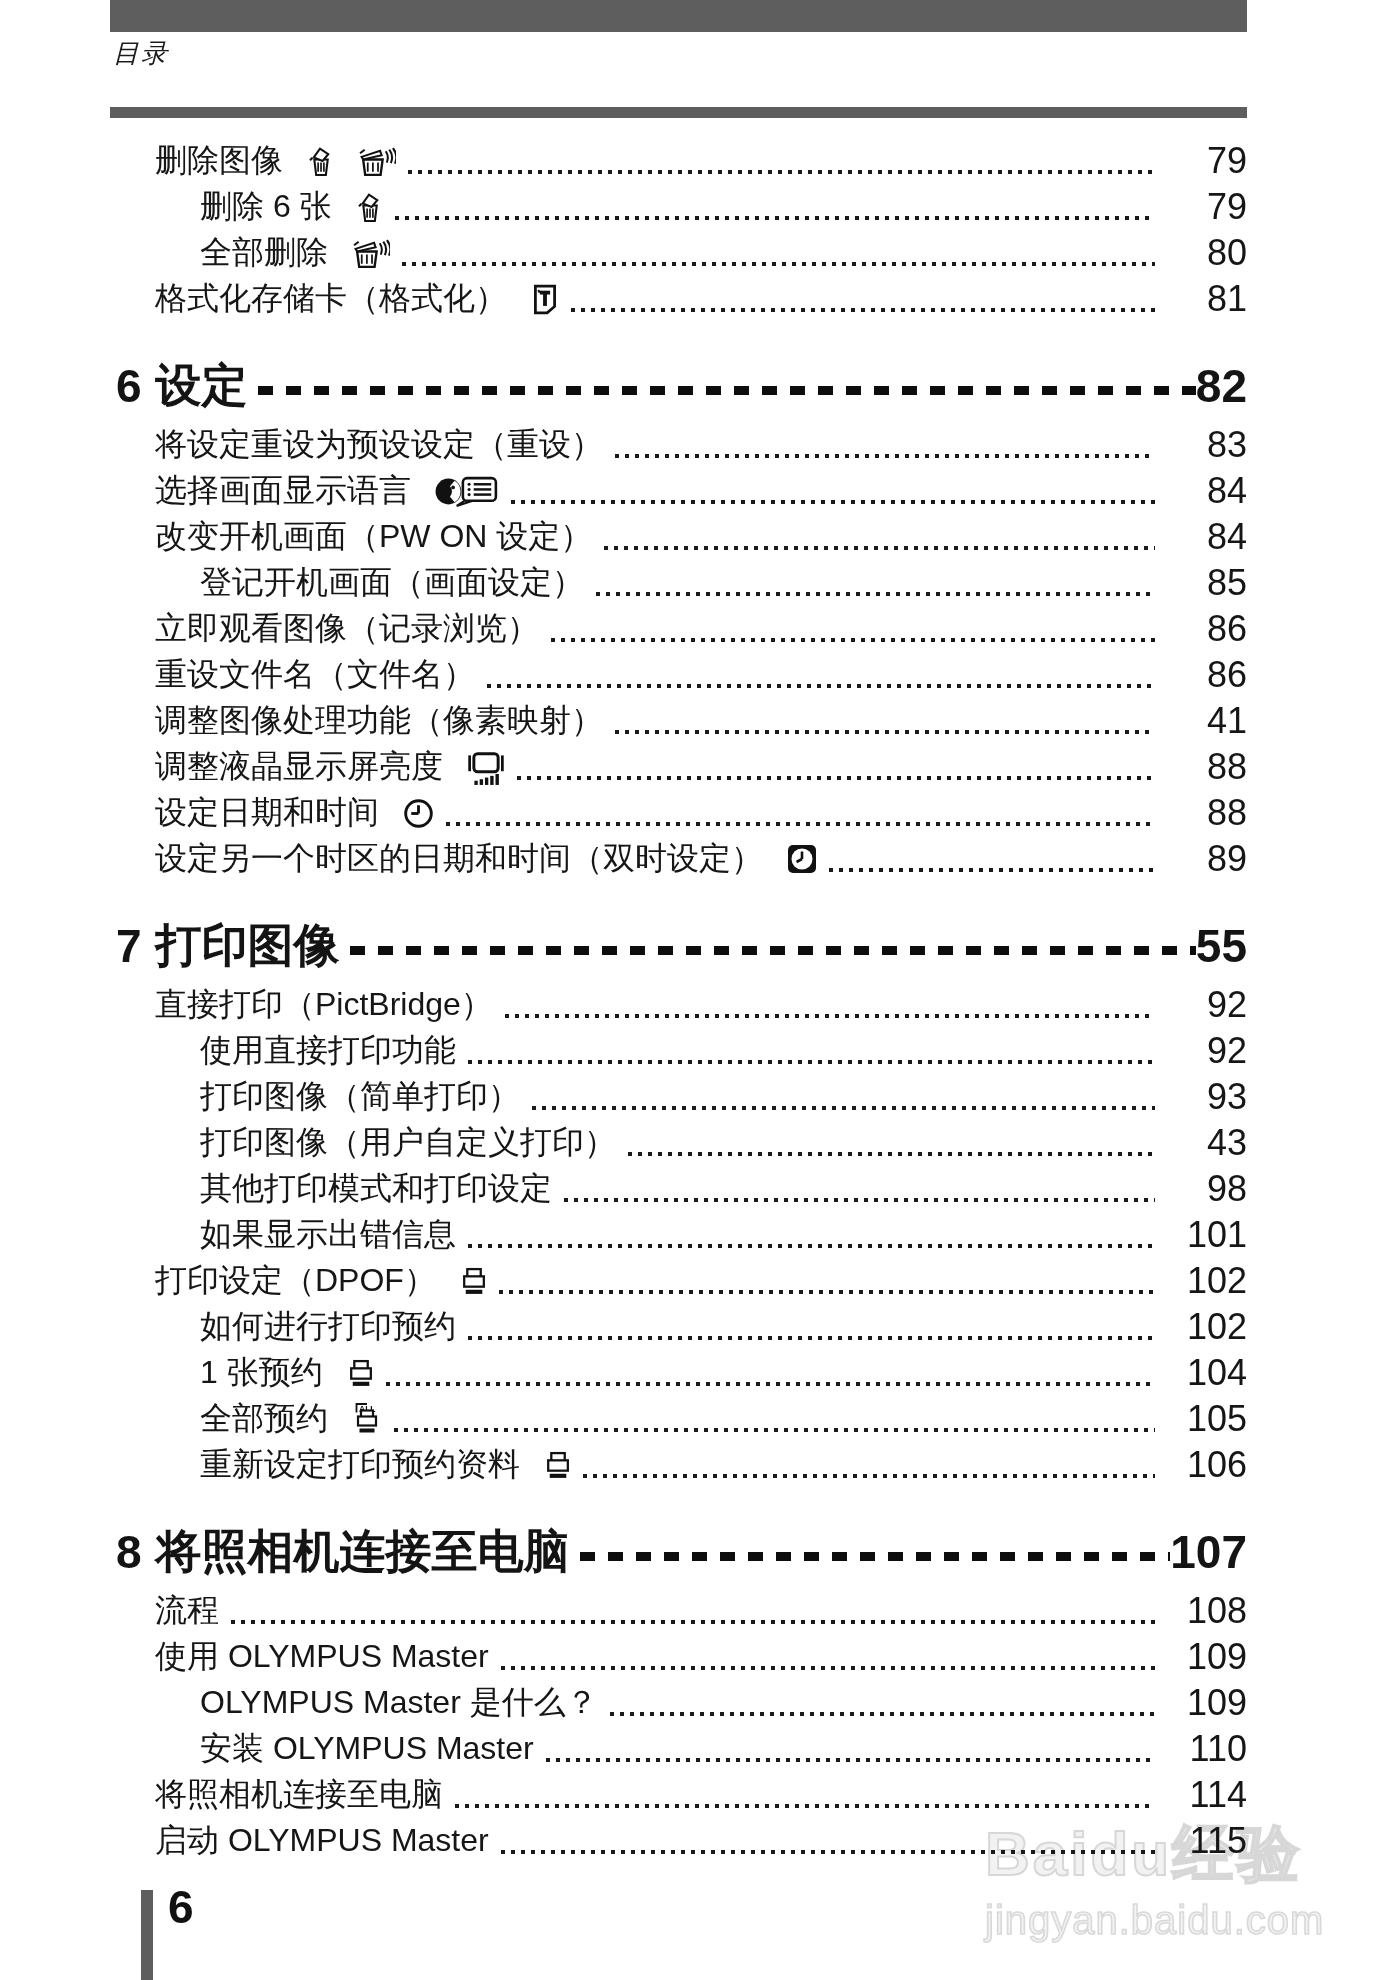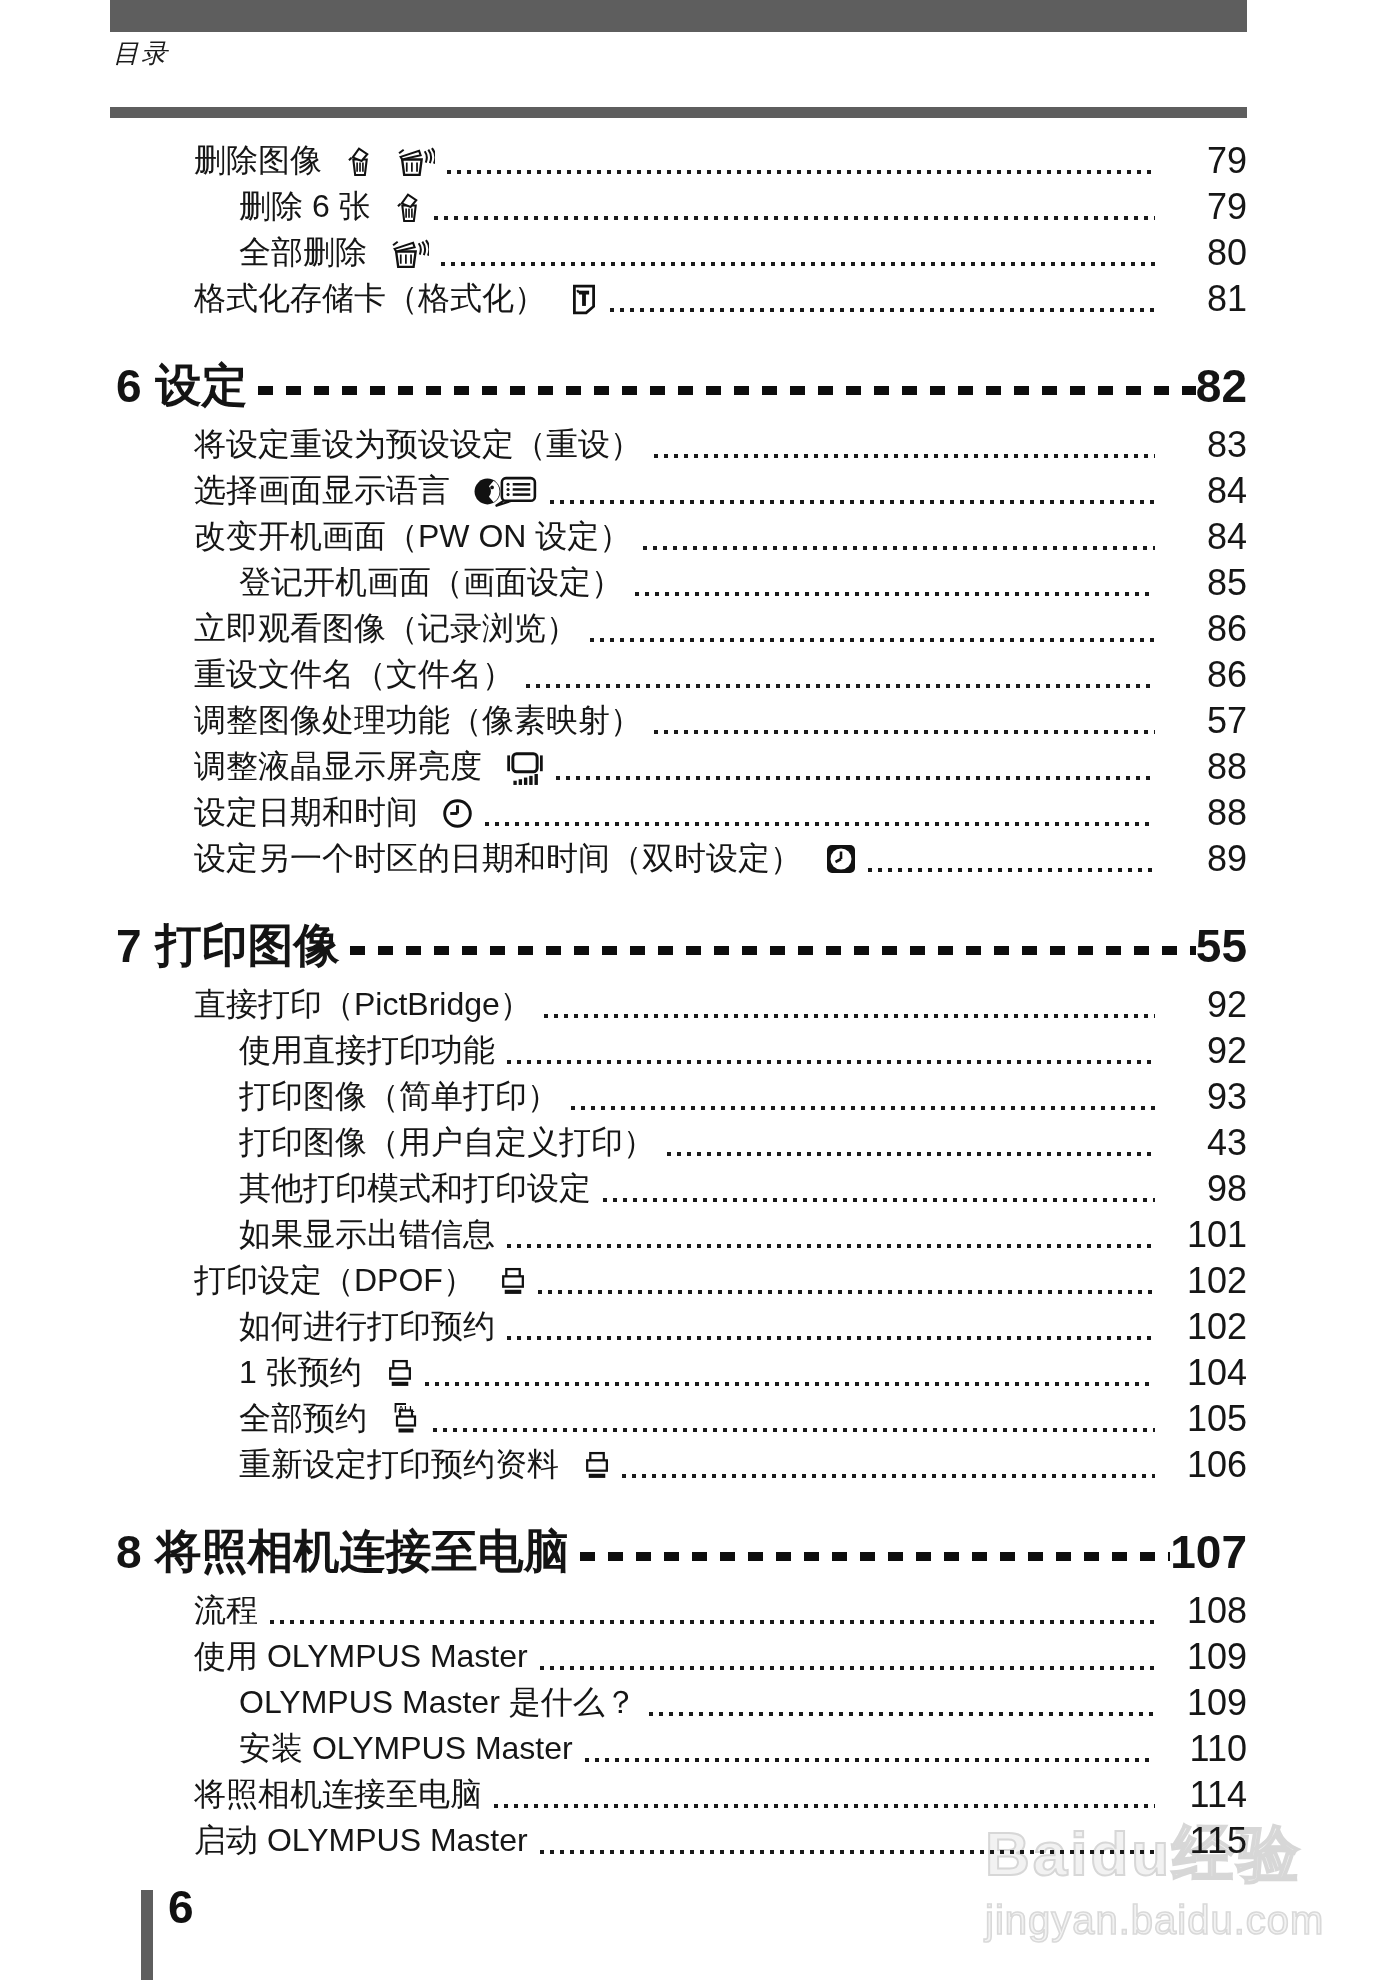--- a/index.html
+++ b/index.html
@@ -19,21 +19,21 @@
   .rulebar{position:absolute;left:110px;top:107px;width:1137px;height:11px;background:#5e5e5e;}
 
   .toc{position:absolute;left:110px;top:138px;width:1137px;z-index:2;}
 
   .row{display:flex;align-items:center;}
   .row.entry{height:46px;font-size:32px;}
   .row.entry.lvl1{padding-left:45px;}
   .row.entry.lvl2{padding-left:90px;}
   .row.chapter{height:72px;margin-top:28px;font-size:46px;font-weight:bold;padding-left:6px;}
 
-  .label{white-space:nowrap;color:#161616;margin-left:39px;}
+  .label{white-space:nowrap;color:#161616;}
   .icons{display:flex;align-items:center;}
   .toc-icon{display:inline-flex;margin-left:24px;align-items:center;}
 
   .leader{flex:1 1 auto;}
   .leader.dots{
     height:4px;margin:0 12px 0 12px;
     transform:translateY(11px);
     background-image:repeating-linear-gradient(90deg,#1a1a1a 0 4px,transparent 4px 10px);
   }
   .leader.dashes{
@@ -207,21 +207,21 @@
     <div class="row entry lvl1">
     <span class="label">重设文件名（文件名）</span>
     <span class="icons"></span>
     <span class="leader dots"></span>
     <span class="page">86</span>
   </div>
     <div class="row entry lvl1">
     <span class="label">调整图像处理功能（像素映射）</span>
     <span class="icons"></span>
     <span class="leader dots"></span>
-    <span class="page">57</span>
+    <span class="page">41</span>
   </div>
     <div class="row entry lvl1">
     <span class="label">调整液晶显示屏亮度</span>
     <span class="icons">
         <span class="toc-icon">
           <svg width="38" height="38" viewBox="0 0 36 36">
             <g fill="none" stroke="#111">
               <path d="M2.5 7 v15" stroke-width="2.6"></path>
               <path d="M33.5 7 v15" stroke-width="2.6"></path>
               <rect x="6.5" y="5.5" width="23" height="17" rx="3.5" stroke-width="2.8"></rect>

